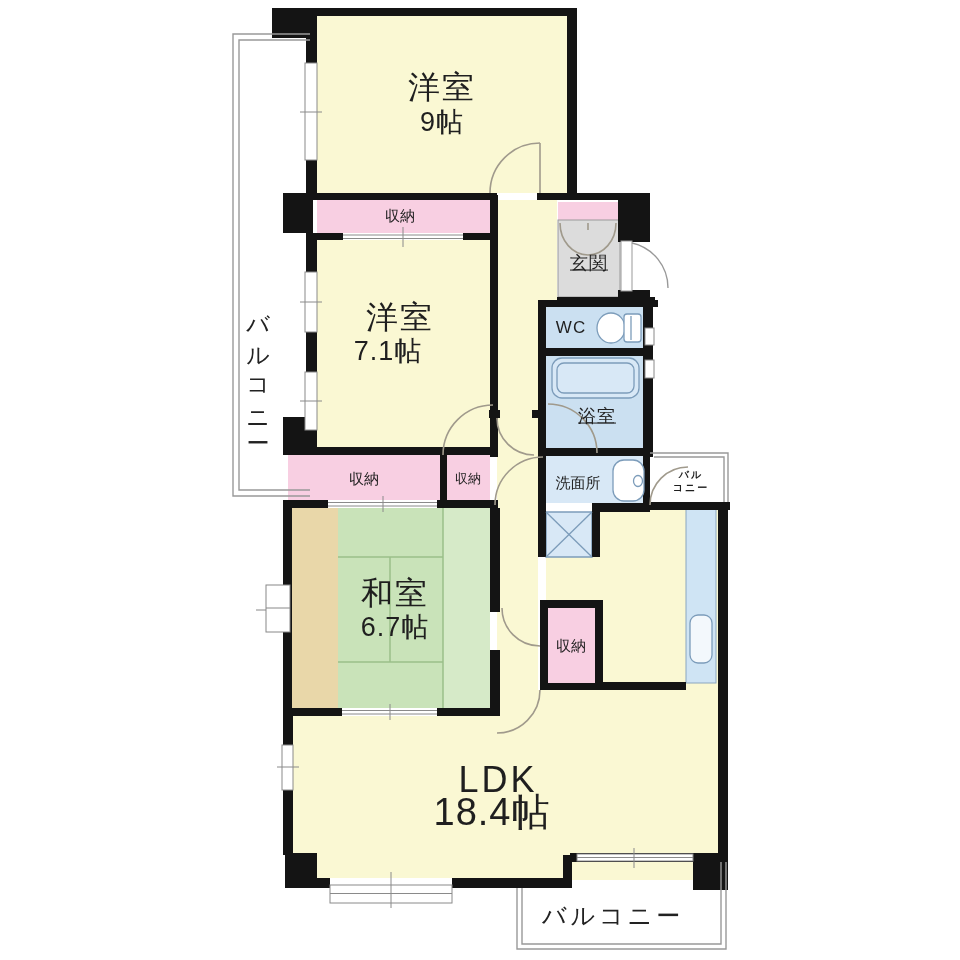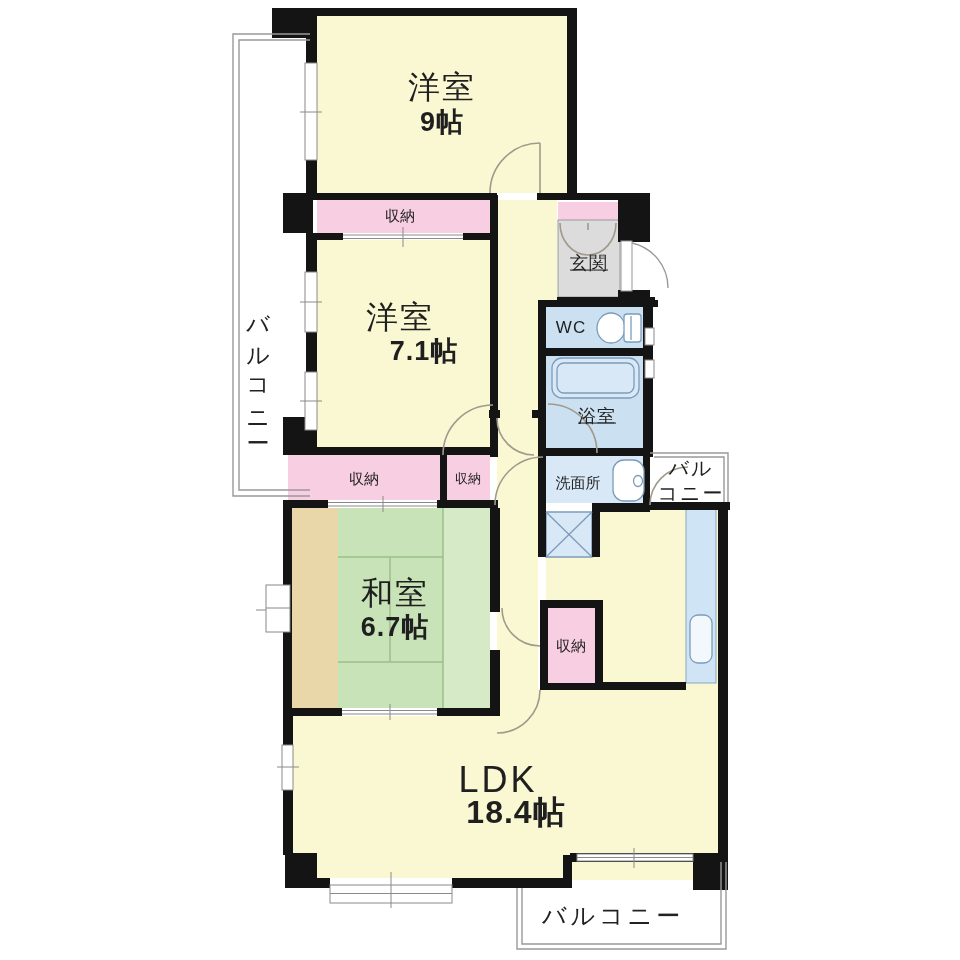--- a/index.html
+++ b/index.html
@@ -2,29 +2,29 @@
 <html><head>
 <meta charset="utf-8">
 <style>
   html,body{margin:0;padding:0;background:#fff;}
   #stage{position:relative;width:960px;height:960px;background:#ffffff;overflow:hidden;
          font-family:"Liberation Sans","DejaVu Sans",sans-serif;color:#1a1a1a;}
   #linework{position:absolute;left:0;top:0;width:960px;height:960px;}
   .lbl{position:absolute;transform:translate(-50%,-50%);white-space:nowrap;
        color:#1f1f1f;text-align:center;line-height:1.05;}
   .room-name{font-size:32px;letter-spacing:2px;}
-  .room-size{font-size:27px;letter-spacing:1px;font-weight:bold;}
+  .room-size{font-size:27px;letter-spacing:1px;}
   .ldk-name{font-size:36px;letter-spacing:3px;}
   .small-lbl{font-size:18px;letter-spacing:1px;text-decoration:underline;}
   .tiny-lbl{font-size:15px;letter-spacing:0px;text-align:center;}
   .wc-lbl{font-size:17px;letter-spacing:1px;}
   .balcony-lbl{font-size:24px;letter-spacing:4px;color:#222;}
   .balcony-lbl-v{position:absolute;writing-mode:vertical-rl;text-orientation:upright;
        transform:translate(-50%,-50%);font-size:23px;letter-spacing:7px;color:#222;}
-  .balcony-sm{font-size:20px;line-height:1.25;letter-spacing:2px;}
+  .balcony-sm{font-size:10px;line-height:1.25;letter-spacing:2px;font-weight:bold;}
 </style>
 </head>
 <body>
 
 <div id="stage">
 
   <svg id="linework" viewBox="0 0 960 960" xmlns="http://www.w3.org/2000/svg">
 
     <g>
       <rect x="317" y="16" width="250" height="177" fill="#FAF8D3"></rect>
@@ -199,21 +199,21 @@
       <path d="M650,453 H728 V502 M654,457 H724 V502"></path>
     </g>
   </svg>
 
   <div class="lbl room-name" style="left:442px;top:88px;">洋室</div>
   <div class="lbl room-size" style="left:442px;top:122px;">9帖</div>
 
   <div class="lbl tiny-lbl" style="left:400px;top:216px;">収納</div>
 
   <div class="lbl room-name" style="left:400px;top:318px;">洋室</div>
-  <div class="lbl room-size" style="left:424px;top:351px;">7.1帖</div>
+  <div class="lbl room-size" style="left:388px;top:351px;">7.1帖</div>
 
   <div class="balcony-lbl-v" style="left:259px;top:368px;">バルコニー</div>
 
   <div class="lbl small-lbl" style="left:589px;top:263px;">玄関</div>
   <div class="lbl wc-lbl" style="left:571px;top:328px;text-align:right;">WC</div>
   <div class="lbl small-lbl" style="left:597px;top:416px;">浴室</div>
   <div class="lbl tiny-lbl" style="left:578px;top:483px;">洗面所</div>
 
   <div class="lbl tiny-lbl" style="left:364px;top:479px;">収納</div>
   <div class="lbl tiny-lbl" style="left:468px;top:479px;font-size:13px;">収納</div>
@@ -222,16 +222,16 @@
     <div>バル</div>
     <div>コニー</div>
   </div>
 
   <div class="lbl room-name" style="left:395px;top:594px;">和室</div>
   <div class="lbl room-size" style="left:395px;top:627px;text-align:right;">6.7帖</div>
 
   <div class="lbl tiny-lbl" style="left:571px;top:646px;">収納</div>
 
   <div class="lbl ldk-name" style="left:492px;top:780px;margin-left:6px;">LDK</div>
-  <div class="lbl room-size" style="left:516px;top:813px;font-size:32px;">18.4帖</div>
+  <div class="lbl room-size" style="left:492px;top:813px;font-size:38px;">18.4帖</div>
 
   <div class="lbl balcony-lbl" style="left:613px;top:916px;">バルコニー</div>
 </div>
 
 </body></html>

